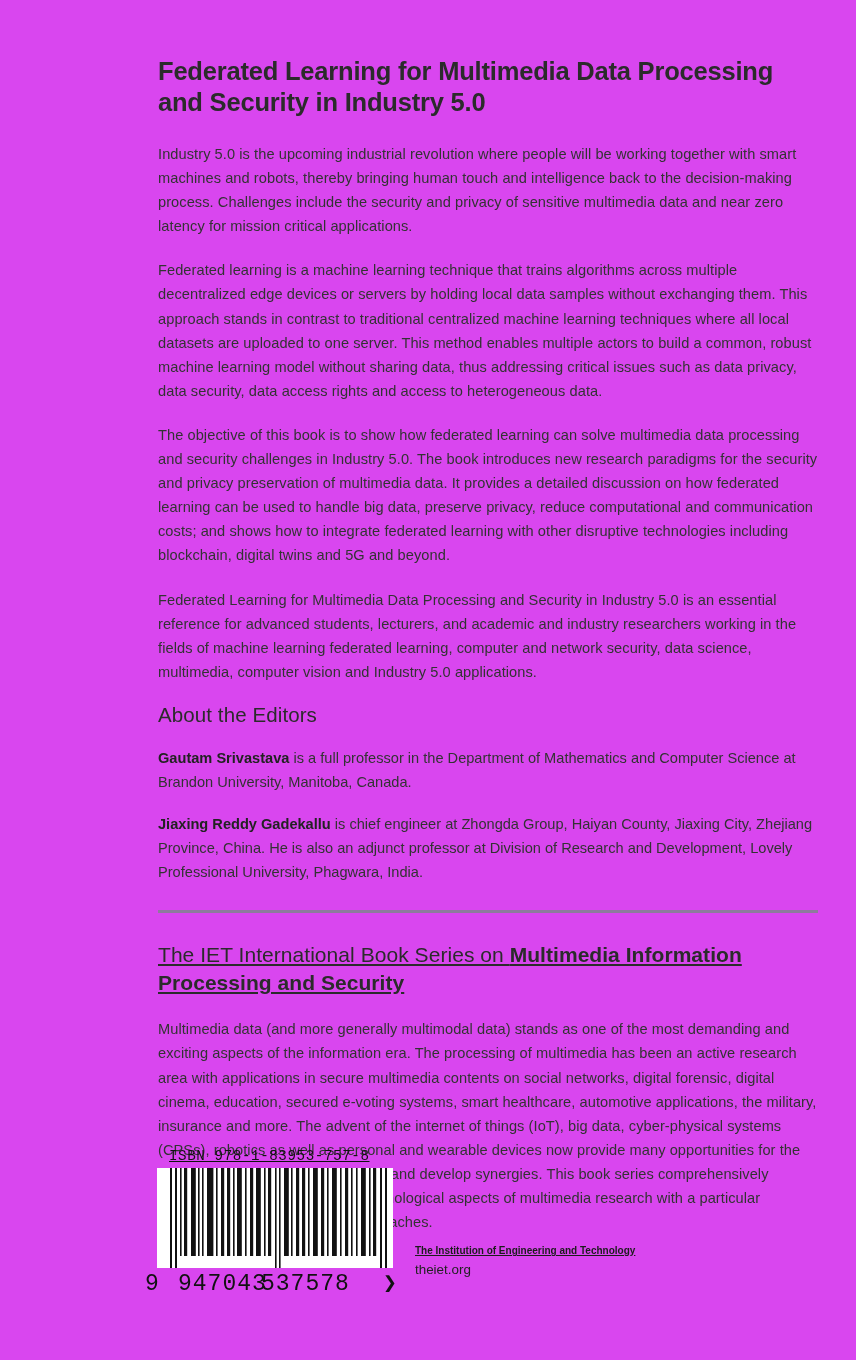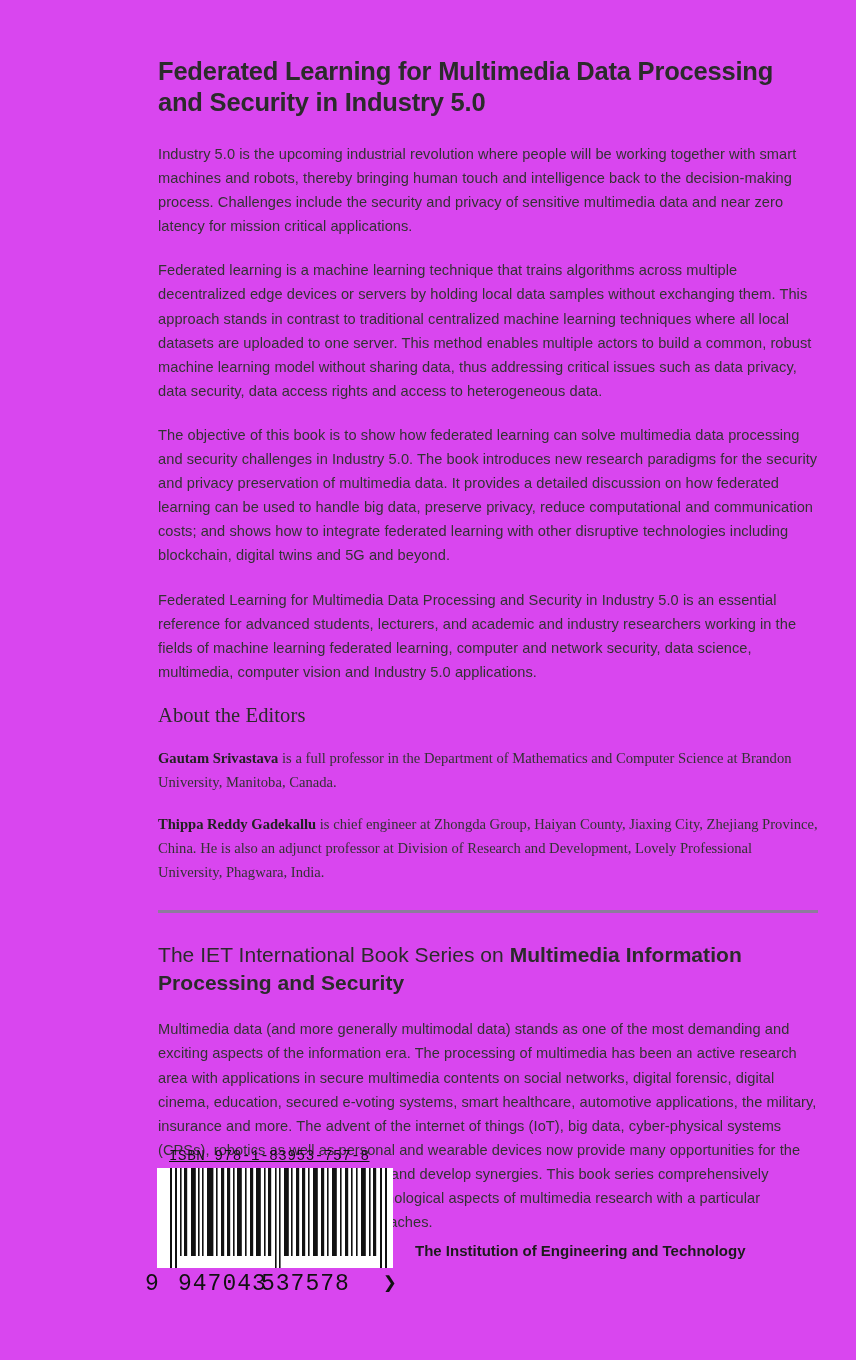--- a/index.html
+++ b/index.html
@@ -61,21 +61,21 @@
   
   .section-heading {
     font-size: 20.5px;
     line-height: 26px;
     font-weight: 400;
     color: #2b2b2b;
     margin: 0;
     letter-spacing: 0.1px;
   }
 
-  .editors-heading-wrap { margin-top: 18px; font-family: Liberation Serif, serif; }
+  .editors-heading-wrap { margin-top: 18px; }
   .editor-bio {
     font-size: 14.6px;
     line-height: 24.1px;
     color: #333333;
     margin: 18px 0 0 0;
   }
   .editor-bio .name { font-weight: 700; color: #222222; }
 
   
   .divider {
@@ -88,20 +88,21 @@
   
   .series-block { margin-top: 28px; }
   .series-heading {
     font-size: 21px;
     line-height: 28px;
     font-weight: 400;
     color: #2b2b2b;
     margin: 0;
     max-width: 655px;
     letter-spacing: 0.05px;
+    text-decoration: underline;
   }
   .series-heading .strong { font-weight: 700; }
 
   .series-body { margin-top: 20px; }
 
   
   .footer {
     position: absolute;
     left: 0;
     top: 1148px;
@@ -161,25 +162,26 @@
   .ean-guard { left: 238px; top: 0; font-size: 20px; }
 
   
   .publisher {
     position: absolute;
     left: 415px;
     top: 93px;
     width: 400px;
   }
   .publisher .pub-name {
-    font-size: 15px;
+    font-size: 10px;
     font-weight: 700;
     color: #1c1c1c;
     line-height: 19px;
     margin: 0;
+    text-decoration: underline;
   }
   .publisher .pub-line {
     font-size: 13.4px;
     font-weight: 400;
     color: #222222;
     line-height: 19.5px;
     margin: 0;
   }
 </style>
 </head>
@@ -199,21 +201,21 @@
     </div>
 
     <div class="editors-heading-wrap">
       <h2 class="section-heading">About the Editors</h2>
 
       <p class="editor-bio">
         <span class="name">Gautam Srivastava</span><span> is a full professor in the Department of Mathematics and Computer Science at Brandon University, Manitoba, Canada.</span>
       </p>
 
       <p class="editor-bio">
-        <span class="name">Thippa Reddy Gadekallu</span><span> is chief engineer at Zhongda Group, Haiyan County, Jiaxing City, Zhejiang Province, China. He is also an adjunct professor at Division of Research and Development, Lovely Professional University, Phagwara, India.</span>
+        <span class="name">Jiaxing Reddy Gadekallu</span><span> is chief engineer at Zhongda Group, Haiyan County, Jiaxing City, Zhejiang Province, China. He is also an adjunct professor at Division of Research and Development, Lovely Professional University, Phagwara, India.</span>
       </p>
     </div>
 
     <div class="divider"></div>
 
     <div class="series-block">
       <h2 class="series-heading"><span>The IET International Book Series on </span><span class="strong">Multimedia Information Processing and Security</span></h2>
 
       <div class="series-body">
         <p class="para">Multimedia data (and more generally multimodal data) stands as one of the most demanding and exciting aspects of the information era. The processing of multimedia has been an active research area with applications in secure multimedia contents on social networks, digital forensic, digital cinema, education, secured e-voting systems, smart healthcare, automotive applications, the military, insurance and more. The advent of the internet of things (IoT), big data, cyber-physical systems (CPSs), robotics as well as personal and wearable devices now provide many opportunities for the multimedia community to reach out and develop synergies. This book series comprehensively defines the current trends and technological aspects of multimedia research with a particular emphasis on interdisciplinary approaches.</p>
@@ -283,17 +285,18 @@
         <span class="ean-lead">9</span>
         <span class="ean-left">947043</span>
         <span class="ean-right">537578</span>
         <span class="ean-guard">❯</span>
       </div>
 
     </div>
 
     <div class="publisher">
       <p class="pub-name">The Institution of Engineering and Technology</p>
+      <p class="pub-line">theiet.org</p>
     </div>
 
   </div>
 
 </div>
 
 </body></html>

